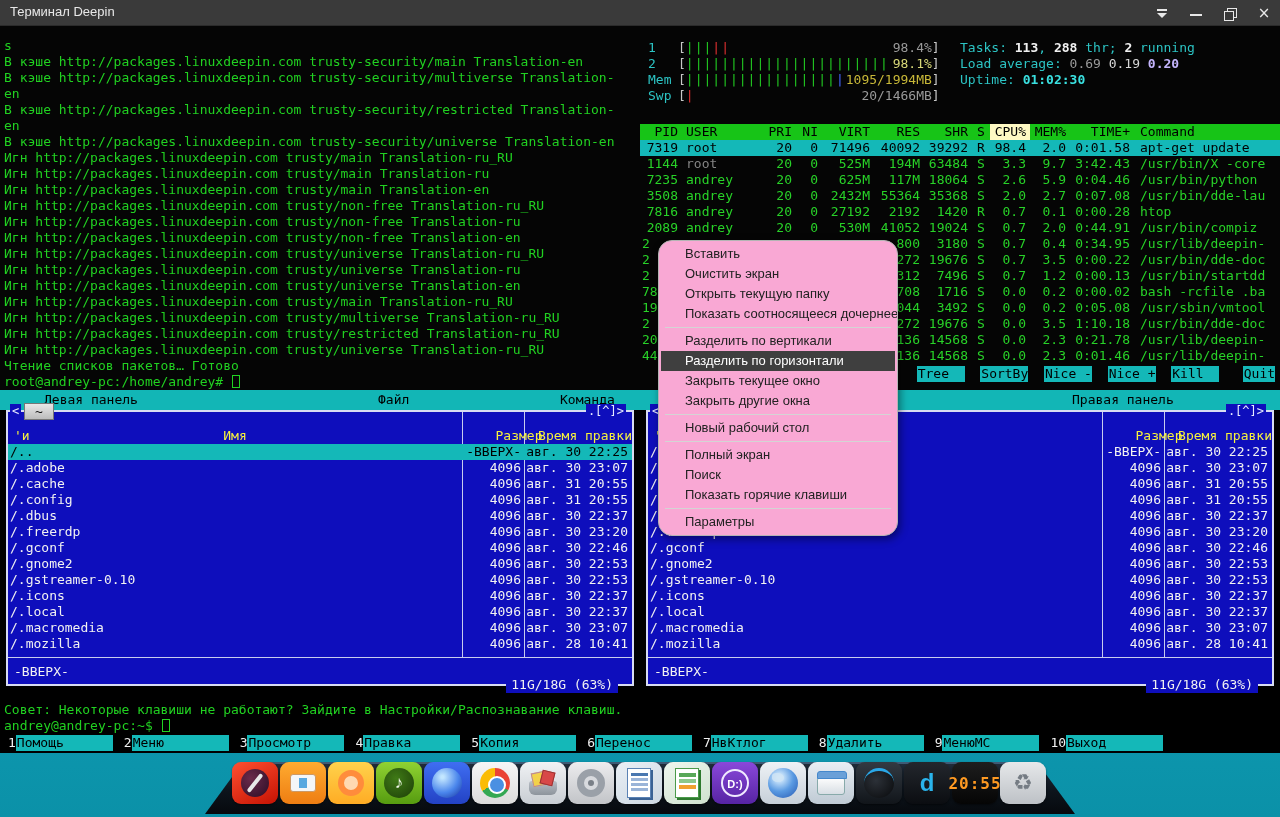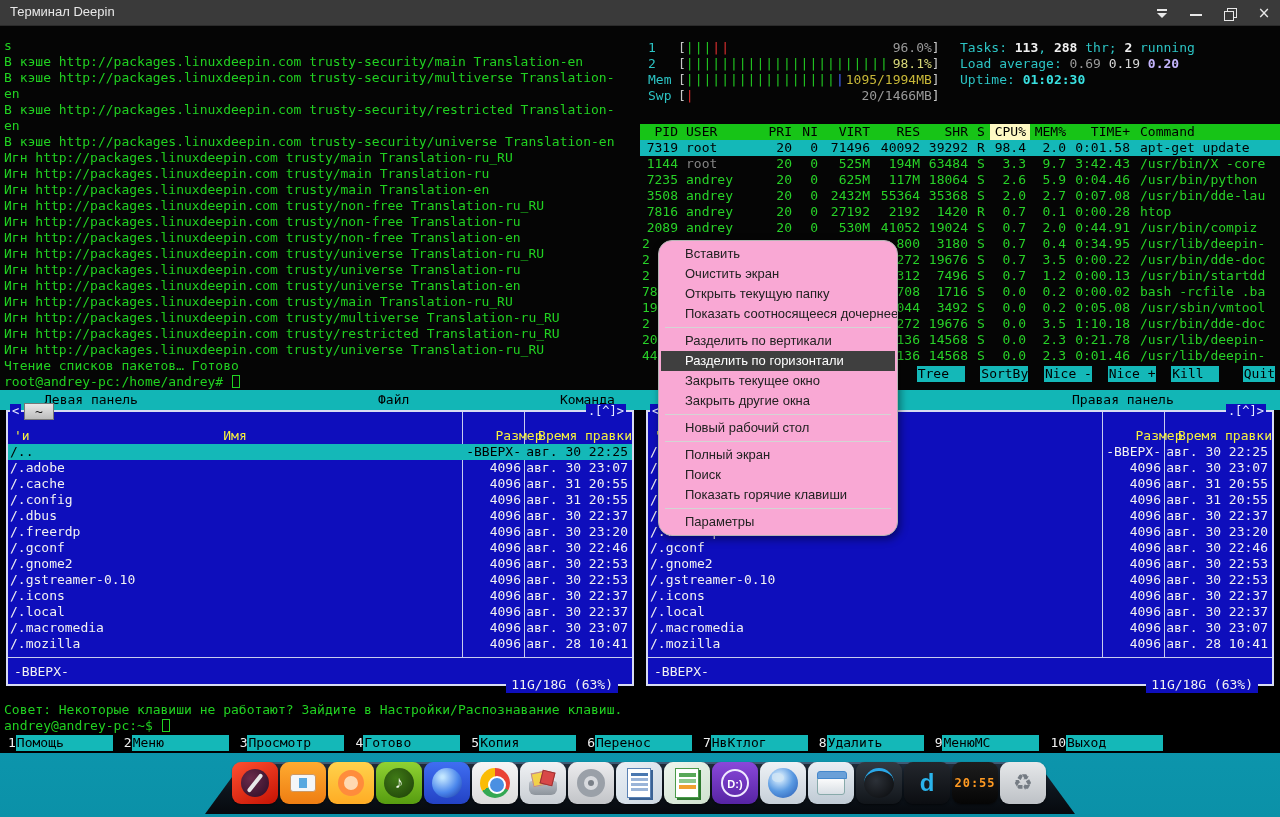--- a/index.html
+++ b/index.html
@@ -132,21 +132,21 @@
   .icon-web-browser .glyph { width:30px; height:30px; border-radius:50%; background:radial-gradient(circle at 38% 32%,#dff2ff 5%,#5a9ae2 50%,#2456b0); }
   .icon-web-browser .glyph::after { content:""; position:absolute; left:4px; top:5px; width:12px; height:9px; background:#cfe4f4; border-radius:40% 60% 50% 50%; opacity:.85; }
   .icon-file-manager { background:linear-gradient(180deg,#e8eef4,#bfcad4); }
   .icon-file-manager .glyph { width:28px; height:18px; background:linear-gradient(180deg,#fdfdfd,#d8dee4); border:1px solid #8aa; border-radius:3px; margin-top:6px; }
   .icon-file-manager .glyph::before { content:""; position:absolute; left:-1px; top:-7px; width:28px; height:6px; background:#6aa0d8; border-radius:3px 3px 0 0; border:1px solid #48c; }
   .icon-volume-knob { background:linear-gradient(180deg,#333a42,#11151a); }
   .icon-volume-knob .glyph { width:30px; height:30px; border-radius:50%; background:radial-gradient(circle at 40% 35%,#2c3138,#08090b); border-top:3px solid #2aa8e8; }
   .icon-music-dark { background:linear-gradient(180deg,#23272d,#0b0d11); }
   .icon-music-dark .glyph { color:#2ab4ec; font-size:24px; font-weight:bold; line-height:38px; }
   .icon-clock { background:linear-gradient(180deg,#1e1e1e,#050505); }
-  .icon-clock .glyph { color:#ff9a22; font-family:"DejaVu Sans Mono",monospace; font-size:12px; font-weight:bold; letter-spacing:1px; }
+  .icon-clock .glyph { color:#ff9a22; font-family:"DejaVu Sans Mono",monospace; font-size:16px; font-weight:bold; letter-spacing:1px; }
   .icon-trash { background:linear-gradient(180deg,#e6e8ea,#bdc1c6); }
   .icon-trash .glyph { color:#757c84; font-size:22px; line-height:38px; font-family:"DejaVu Sans",sans-serif; }
 </style>
 </head>
 <body>
 
 <div id="stage">
   <div class="desktop"></div>
 
   <div class="window">
@@ -180,21 +180,21 @@
         <div class="tline">Игн http://packages.linuxdeepin.com trusty/main Translation-ru_RU</div>
         <div class="tline">Игн http://packages.linuxdeepin.com trusty/multiverse Translation-ru_RU</div>
         <div class="tline">Игн http://packages.linuxdeepin.com trusty/restricted Translation-ru_RU</div>
         <div class="tline">Игн http://packages.linuxdeepin.com trusty/universe Translation-ru_RU</div>
         <div class="tline">Чтение списков пакетов… Готово</div>
         <div class="tline"><span>root@andrey-pc:/home/andrey# </span><span class="cursor-box"></span></div>
       </div>
 
     <div class="htop-pane">
       <div class="meters" id="htop-meters">
-          <div class="meter-line"><span class="meter-label">1</span><span class="bracket">[</span><span class="meter-body"><span class="pipes"><span class="pipe-g">|||</span><span class="pipe-r">||</span></span><span class="meter-val val-dim">96.0%</span></span><span class="bracket">]</span></div>
+          <div class="meter-line"><span class="meter-label">1</span><span class="bracket">[</span><span class="meter-body"><span class="pipes"><span class="pipe-g">|||</span><span class="pipe-r">||</span></span><span class="meter-val val-dim">98.4%</span></span><span class="bracket">]</span></div>
           <div class="meter-line"><span class="meter-label">2</span><span class="bracket">[</span><span class="meter-body"><span class="pipes"><span class="pipe-g">|||||||||||||||||||||||</span></span><span class="meter-val val-hot">98.1%</span></span><span class="bracket">]</span></div>
           <div class="meter-line"><span class="meter-label">Mem</span><span class="bracket">[</span><span class="meter-body"><span class="pipes"><span class="pipe-g">|||||||||||||||||</span><span class="pipe-b">|</span></span><span class="meter-val val-mem">1095/1994MB</span></span><span class="bracket">]</span></div>
           <div class="meter-line"><span class="meter-label">Swp</span><span class="bracket">[</span><span class="meter-body"><span class="pipes"><span class="pipe-r">|</span></span><span class="meter-val val-dim">20/1466MB</span></span><span class="bracket">]</span></div>
         </div>
       <div class="htop-info" id="htop-info">
           <div class="info-line"><span class="c-cyan">Tasks: </span><span class="c-boldwhite">113</span><span class="c-cyan">, </span><span class="c-boldwhite">288</span><span class="c-cyan"> thr; </span><span class="c-boldwhite">2</span><span class="c-cyan"> running</span></div>
           <div class="info-line"><span class="c-cyan">Load average: </span><span class="c-dim">0.69 </span><span class="c-white">0.19 </span><span class="c-boldgreen">0.20</span></div>
           <div class="info-line"><span class="c-cyan">Uptime: </span><span class="c-boldcyan">01:02:30</span></div>
         </div>
       <div class="proc-grid" id="proc-grid">
@@ -296,21 +296,21 @@
           <div class="mfk">
             <span class="k">2</span>
             <span class="lbl">Меню</span>
           </div>
           <div class="mfk">
             <span class="k">3</span>
             <span class="lbl">Просмотр</span>
           </div>
           <div class="mfk">
             <span class="k">4</span>
-            <span class="lbl">Готово</span>
+            <span class="lbl">Правка</span>
           </div>
           <div class="mfk">
             <span class="k">5</span>
             <span class="lbl">Копия</span>
           </div>
           <div class="mfk">
             <span class="k">6</span>
             <span class="lbl">Перенос</span>
           </div>
           <div class="mfk">

